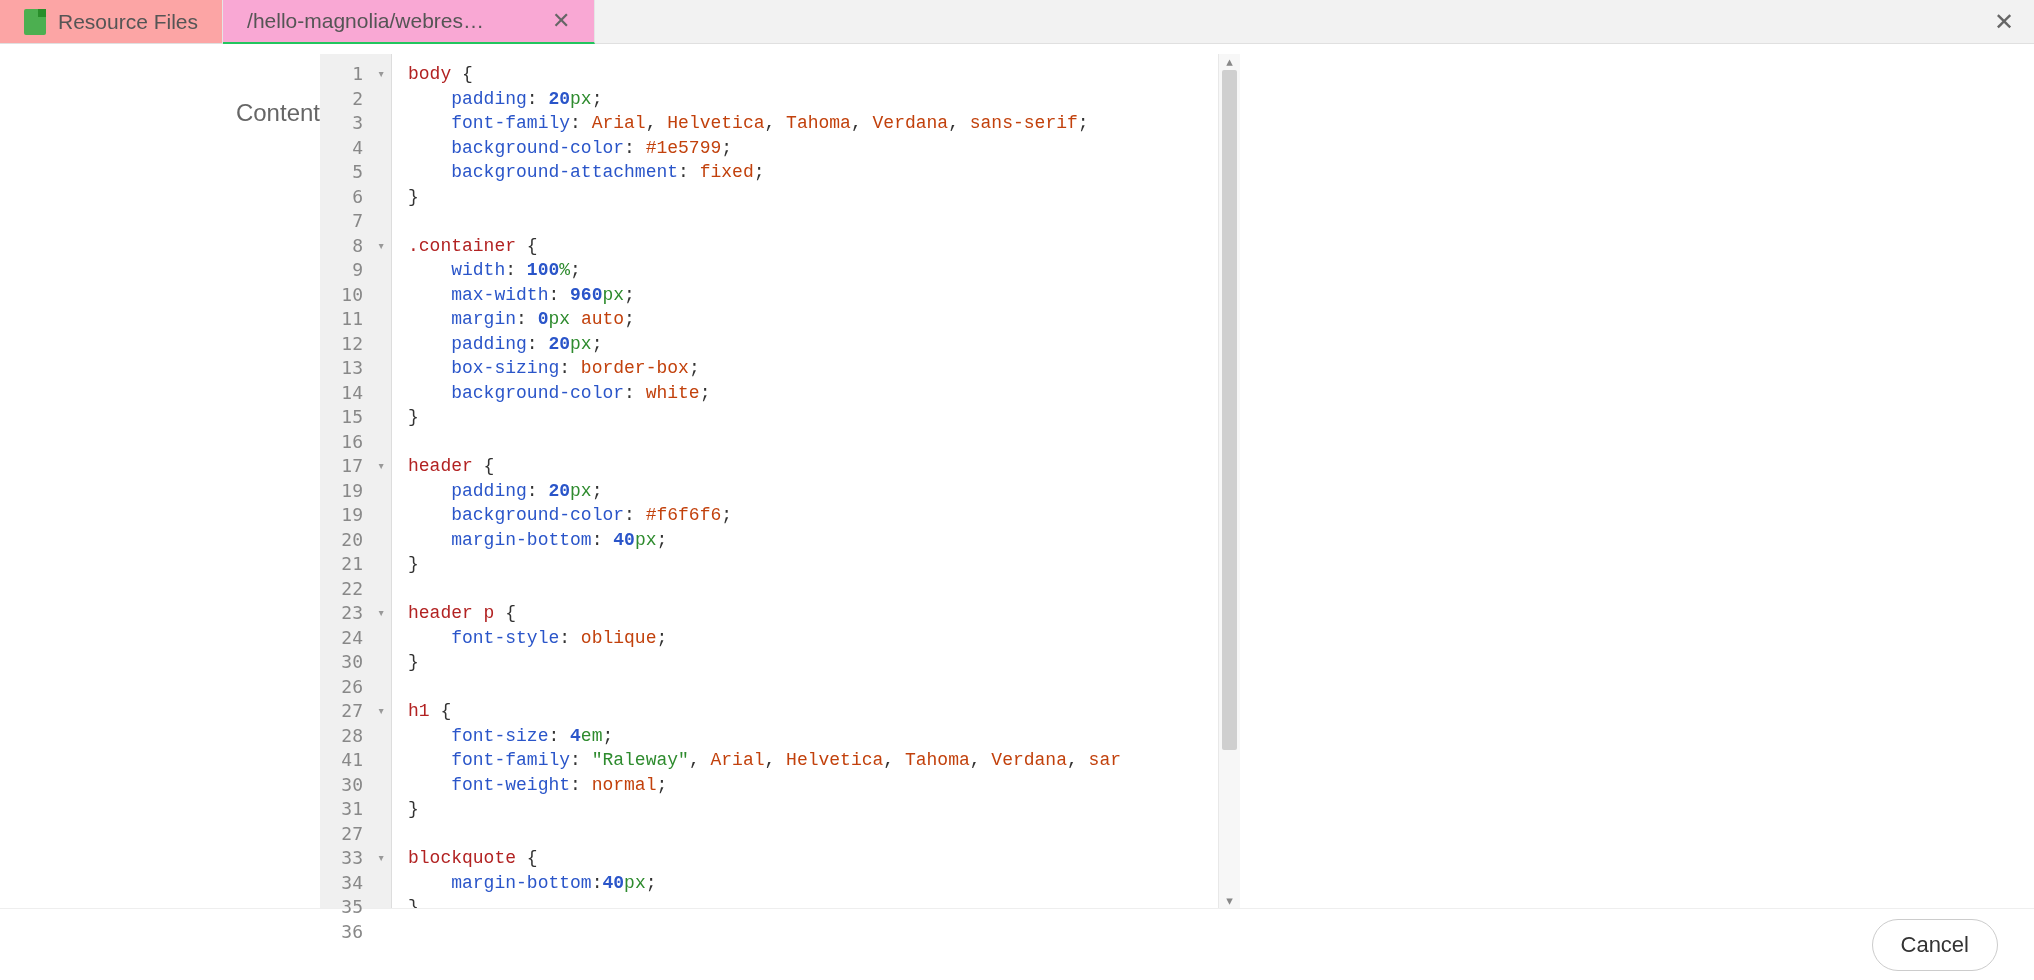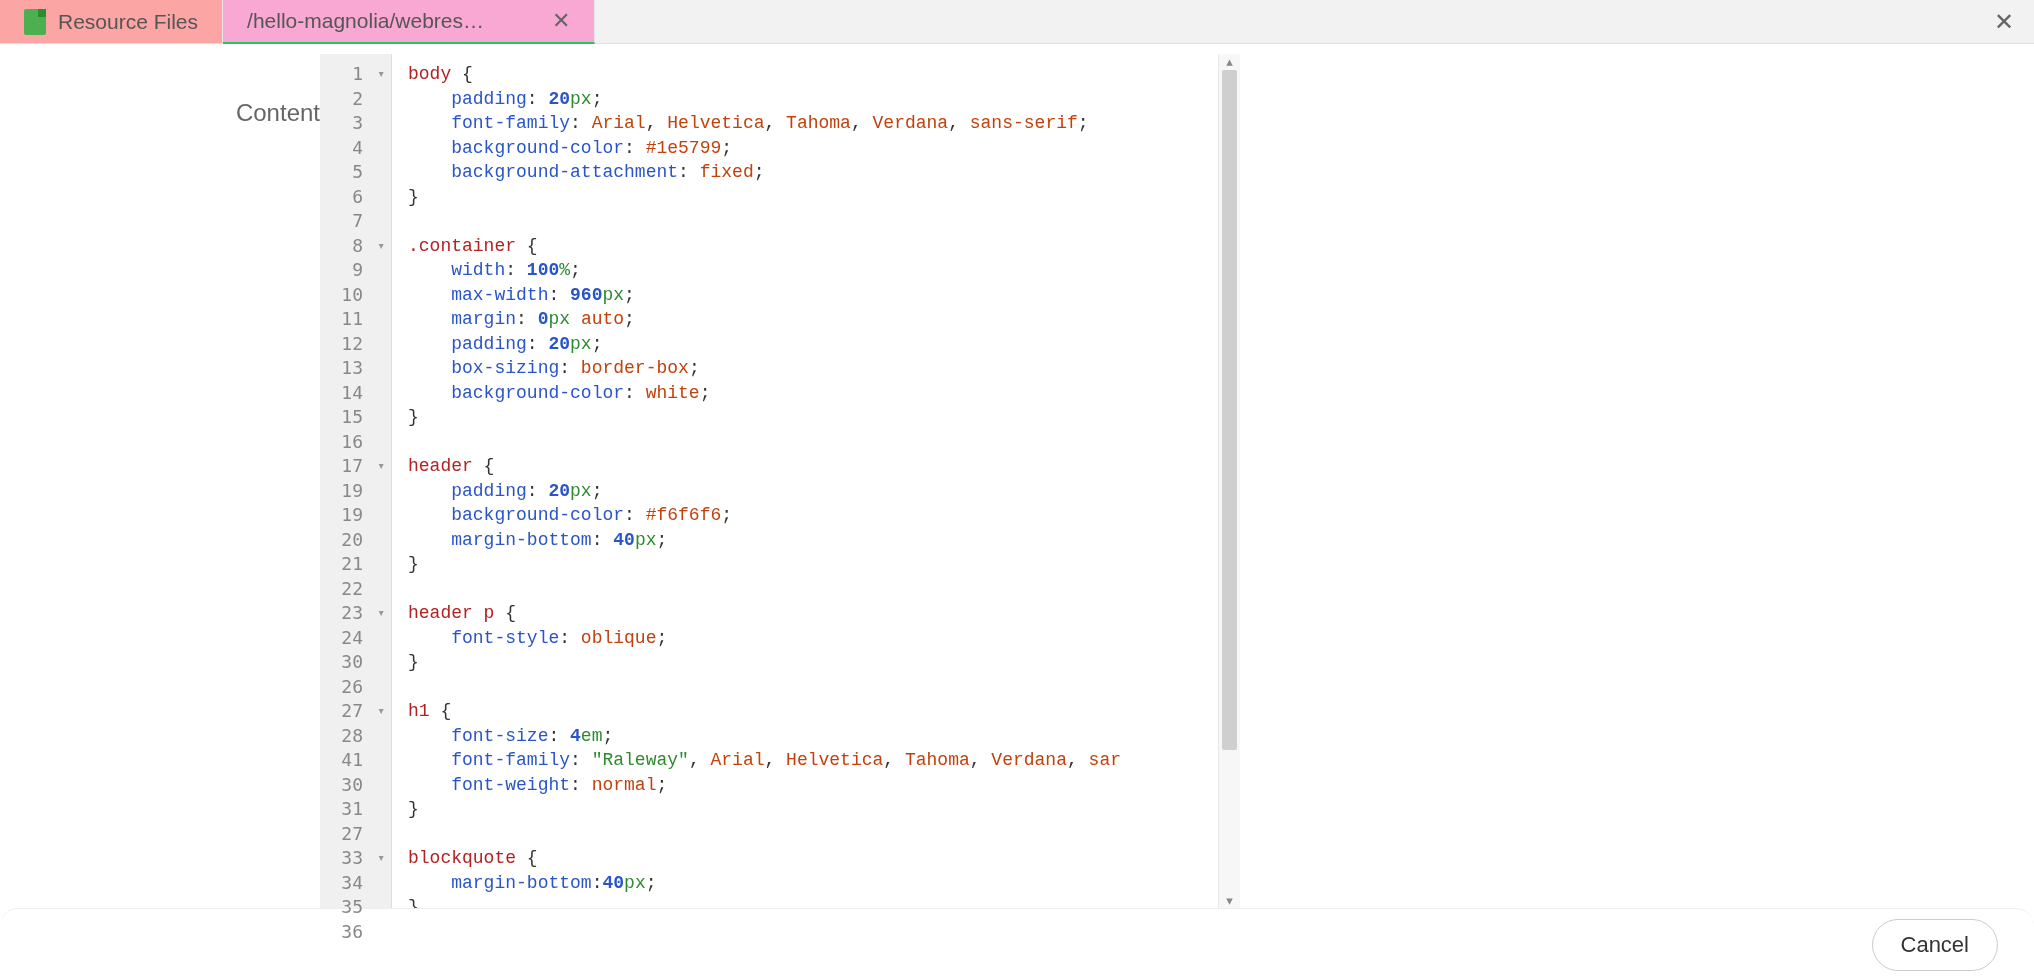--- a/index.html
+++ b/index.html
@@ -154,21 +154,20 @@
 
   
   .footer {
     height:72px;
     display:flex;
     align-items:center;
     justify-content:flex-end;
     padding-right:36px;
     gap:20px;
     border-top: 1px solid #eee;
-    border-radius: 18px;
   }
   .btn {
     font-size: 22px;
     padding: 12px 28px;
     border-radius: 26px;
     border:1px solid #ccc;
     background:#fff;
     color:#333;
   }
   .btn.primary {

